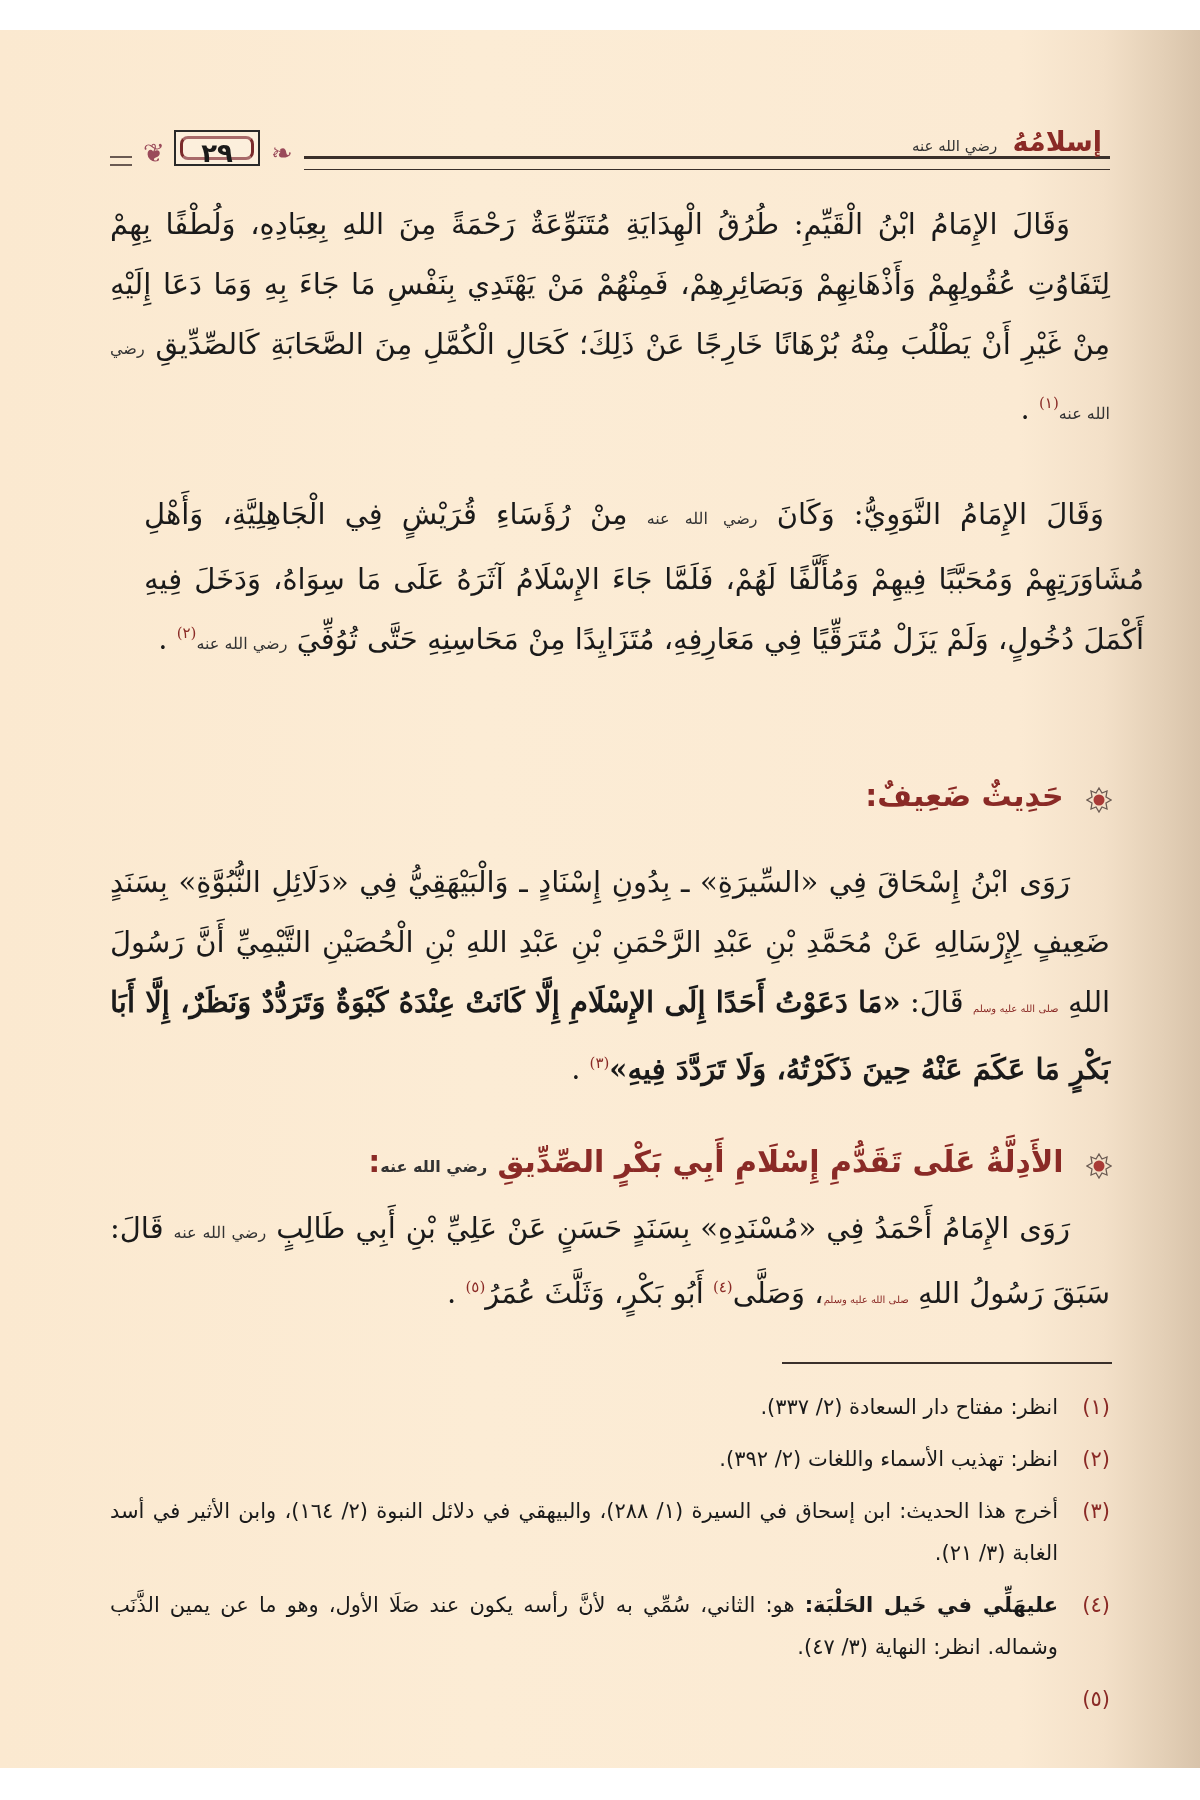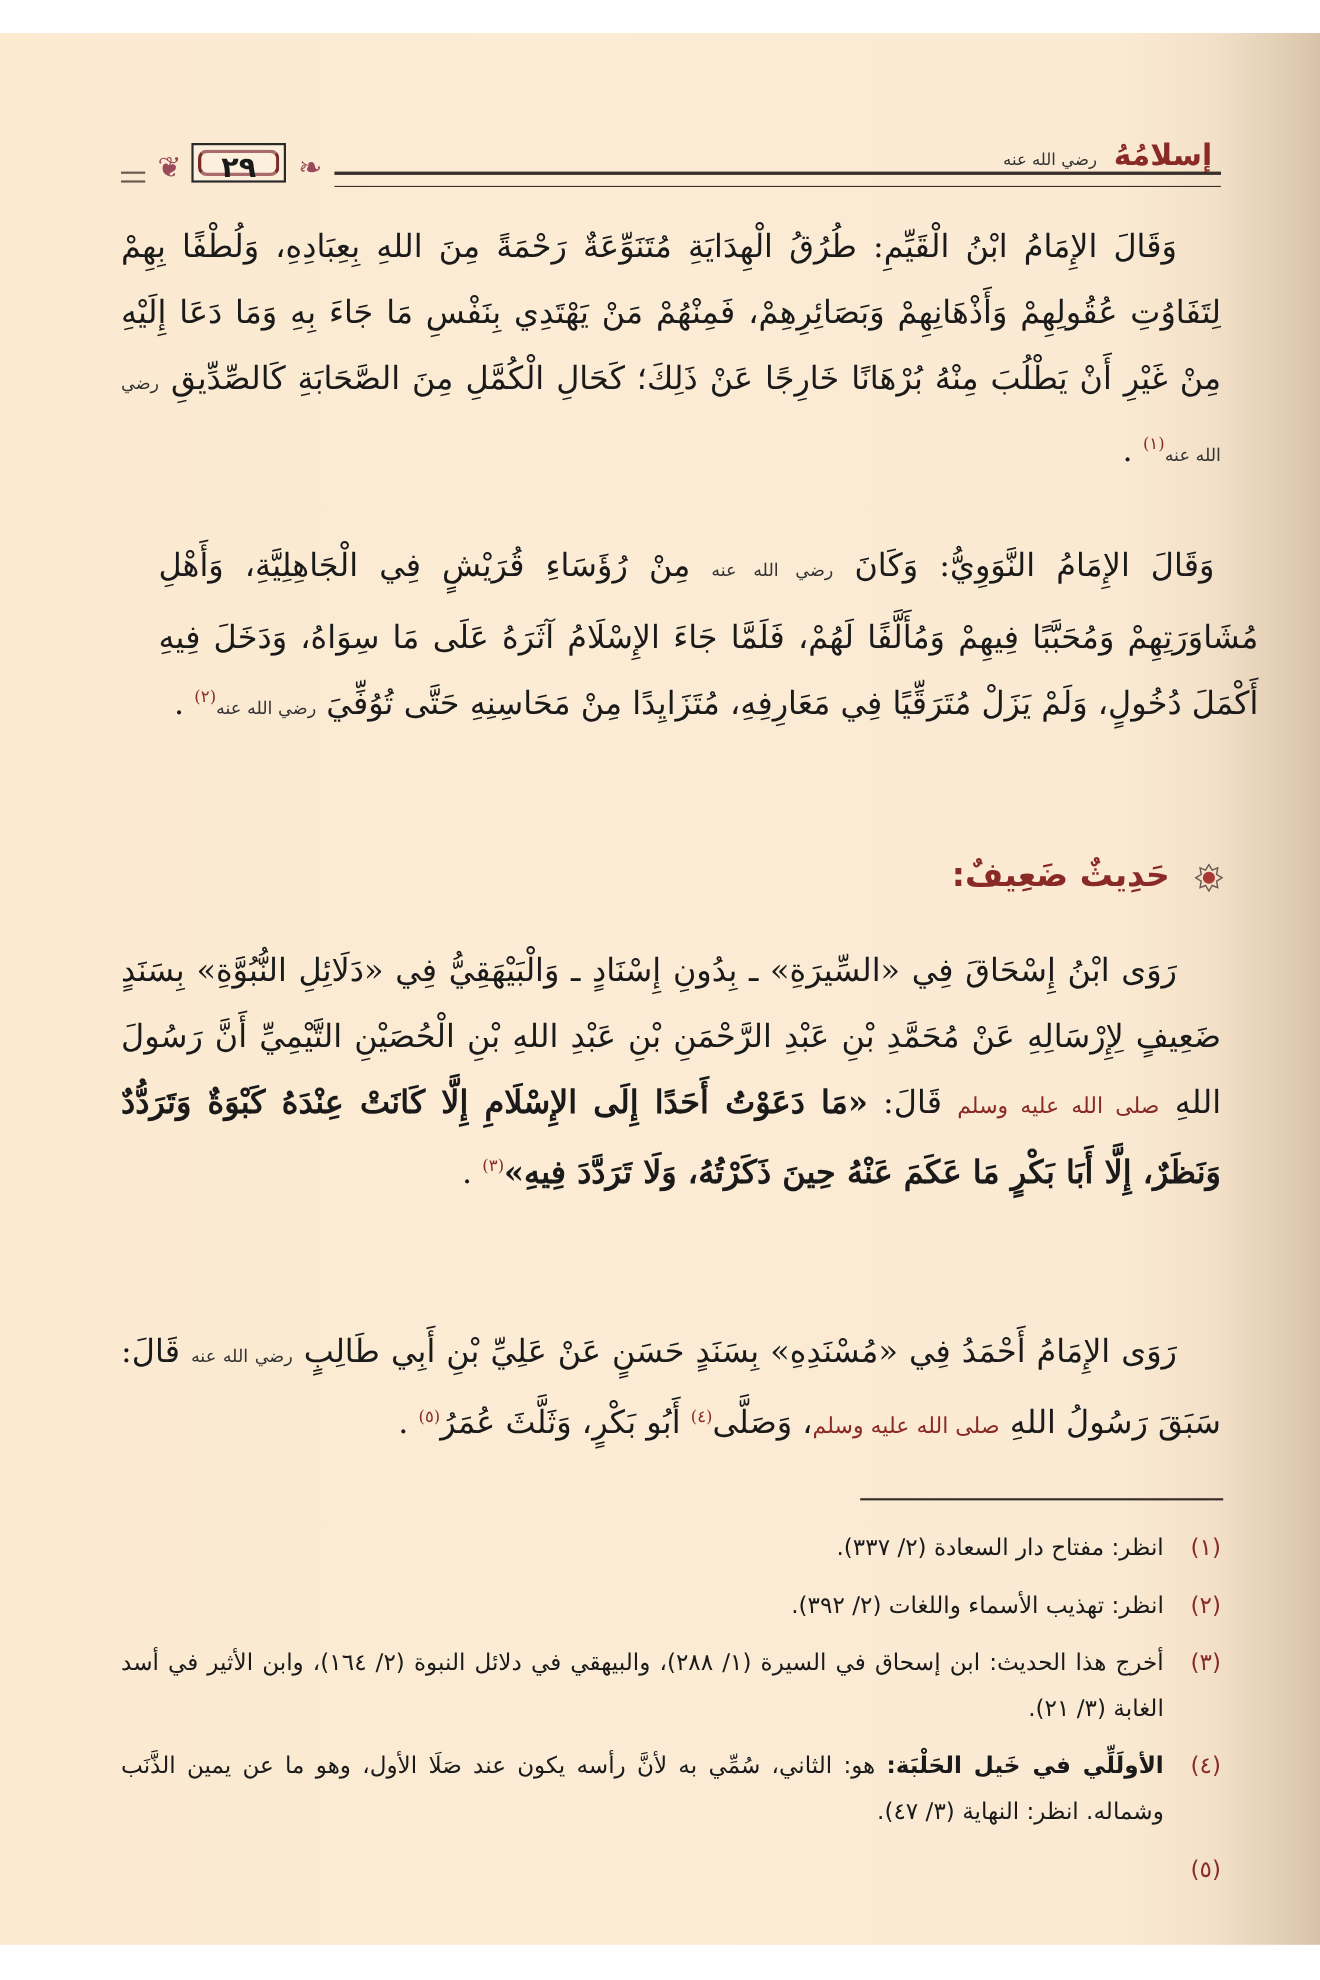--- a/index.html
+++ b/index.html
@@ -53,21 +53,21 @@
       position: absolute; left: 110px; width: 1000px; direction: rtl; text-align: justify;
       font-size: 29px; line-height: 60px; color: #1a1a1a;
     }
     .body-text p { margin: 0; text-indent: 40px; text-align-last: right; }
     .p1 { top: 164px; }
     .p2 { top: 454px; margin-left: 34px; }
     .p3 { top: 822px; }
     .p4 { top: 1168px; }
     .sup { font-size: 15px; color: #8a2a26; vertical-align: super; line-height: 0; }
     .honor { font-size: 16px; color: #333; }
-    .honor-red { font-size: 20px; color: #8a2a26; }
+    .honor-red { font-size: 10px; color: #8a2a26; }
     .bold { font-weight: bold; }
     .heading {
       position: absolute; right: 88px; direction: rtl;
       font-family: "DejaVu Sans", sans-serif; font-weight: bold;
       font-size: 30px; color: #8a2a26; white-space: nowrap;
     }
     .heading .star {
       display: inline-block; width: 26px; height: 26px; margin-left: 12px;
       vertical-align: middle; position: relative;
     }
@@ -136,20 +136,30 @@
   <div class="body-text p3">
     <p>
       <span>رَوَى ابْنُ إِسْحَاقَ فِي «السِّيرَةِ» ـ بِدُونِ إِسْنَادٍ ـ وَالْبَيْهَقِيُّ فِي «دَلَائِلِ النُّبُوَّةِ» بِسَنَدٍ ضَعِيفٍ لِإِرْسَالِهِ عَنْ مُحَمَّدِ بْنِ عَبْدِ الرَّحْمَنِ بْنِ عَبْدِ اللهِ بْنِ الْحُصَيْنِ التَّيْمِيِّ أَنَّ رَسُولَ اللهِ</span>
       <span class="honor-red">صلى الله عليه وسلم</span>
       <span>قَالَ:</span>
       <span class="bold">«مَا دَعَوْتُ أَحَدًا إِلَى الإِسْلَامِ إِلَّا كَانَتْ عِنْدَهُ كَبْوَةٌ وَتَرَدُّدٌ وَنَظَرٌ، إِلَّا أَبَا بَكْرٍ مَا عَكَمَ عَنْهُ حِينَ ذَكَرْتُهُ، وَلَا تَرَدَّدَ فِيهِ»</span><span class="sup">(٣)</span>
       <span>.</span>
     </p>
   </div>
 
+  <div class="heading h2">
+    <span class="star">
+      <svg width="26" height="26" viewBox="0 0 26 26">
+        <polygon points="13,1 16,6 21,4 20,10 25,13 20,16 21,22 16,20 13,25 10,20 5,22 6,16 1,13 6,10 5,4 10,6" fill="none" stroke="#6a5a52" stroke-width="1.3"></polygon>
+        <circle cx="13" cy="13" r="5.5" fill="#a83a36"></circle>
+      </svg>
+    </span>
+    <span>الأَدِلَّةُ عَلَى تَقَدُّمِ إِسْلَامِ أَبِي بَكْرٍ الصِّدِّيقِ</span>
+    <span class="honor">رضي الله عنه</span><span>:</span>
+  </div>
 
   <div class="body-text p4">
     <p>
       <span>رَوَى الإِمَامُ أَحْمَدُ فِي «مُسْنَدِهِ» بِسَنَدٍ حَسَنٍ عَنْ عَلِيِّ بْنِ أَبِي طَالِبٍ</span>
       <span class="honor">رضي الله عنه</span>
       <span>قَالَ: سَبَقَ رَسُولُ اللهِ</span>
       <span class="honor-red">صلى الله عليه وسلم</span><span>، وَصَلَّى</span><span class="sup">(٤)</span>
       <span>أَبُو بَكْرٍ، وَثَلَّثَ عُمَرُ</span><span class="sup">(٥)</span>
       <span>.</span>
     </p>
@@ -165,21 +175,21 @@
     <div class="fn">
       <span class="num">(٢)</span>
       <span>انظر: تهذيب الأسماء واللغات (٢/ ٣٩٢).</span>
     </div>
     <div class="fn">
       <span class="num">(٣)</span>
       <span>أخرج هذا الحديث: ابن إسحاق في السيرة (١/ ٢٨٨)، والبيهقي في دلائل النبوة (٢/ ١٦٤)، وابن الأثير في أسد الغابة (٣/ ٢١).</span>
     </div>
     <div class="fn">
       <span class="num">(٤)</span>
-      <span class="lead">الأولَلِّي في خَيل الحَلْبَة:</span>
+      <span class="lead">عليهَلِّي في خَيل الحَلْبَة:</span>
       <span>هو: الثاني، سُمِّي به لأنَّ رأسه يكون عند صَلَا الأول، وهو ما عن يمين الذَّنَب وشماله. انظر: النهاية (٣/ ٤٧).</span>
     </div>
     <div class="fn">
       <span class="num">(٥)</span>
     </div>
   </div>
 
 </div>
 
 </body></html>

